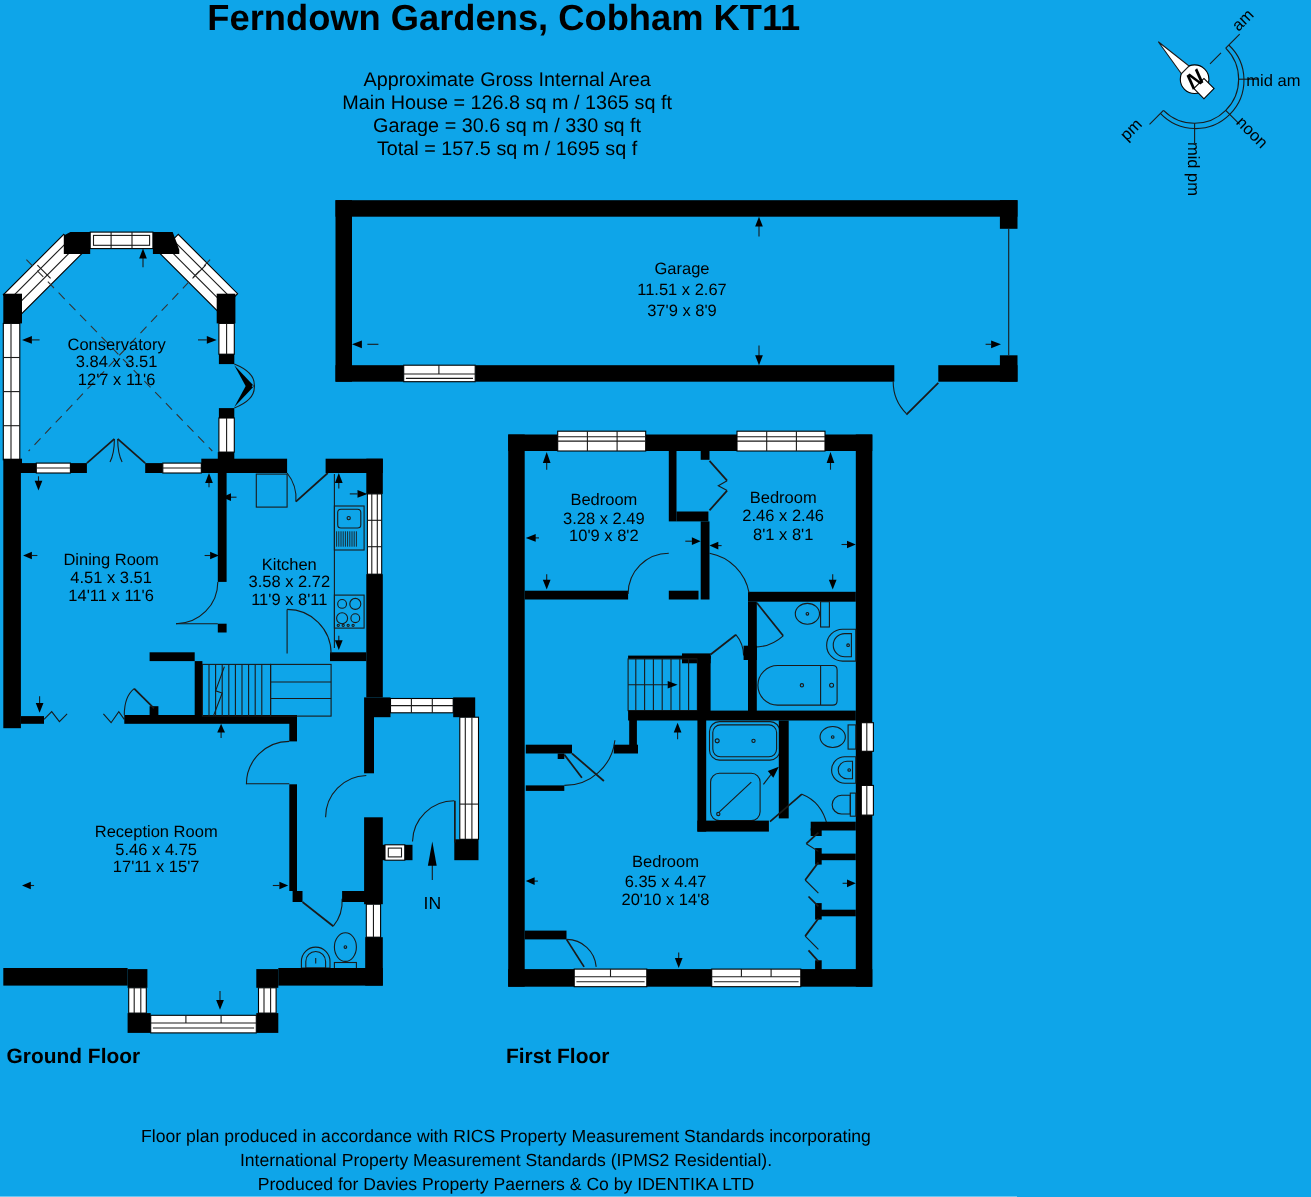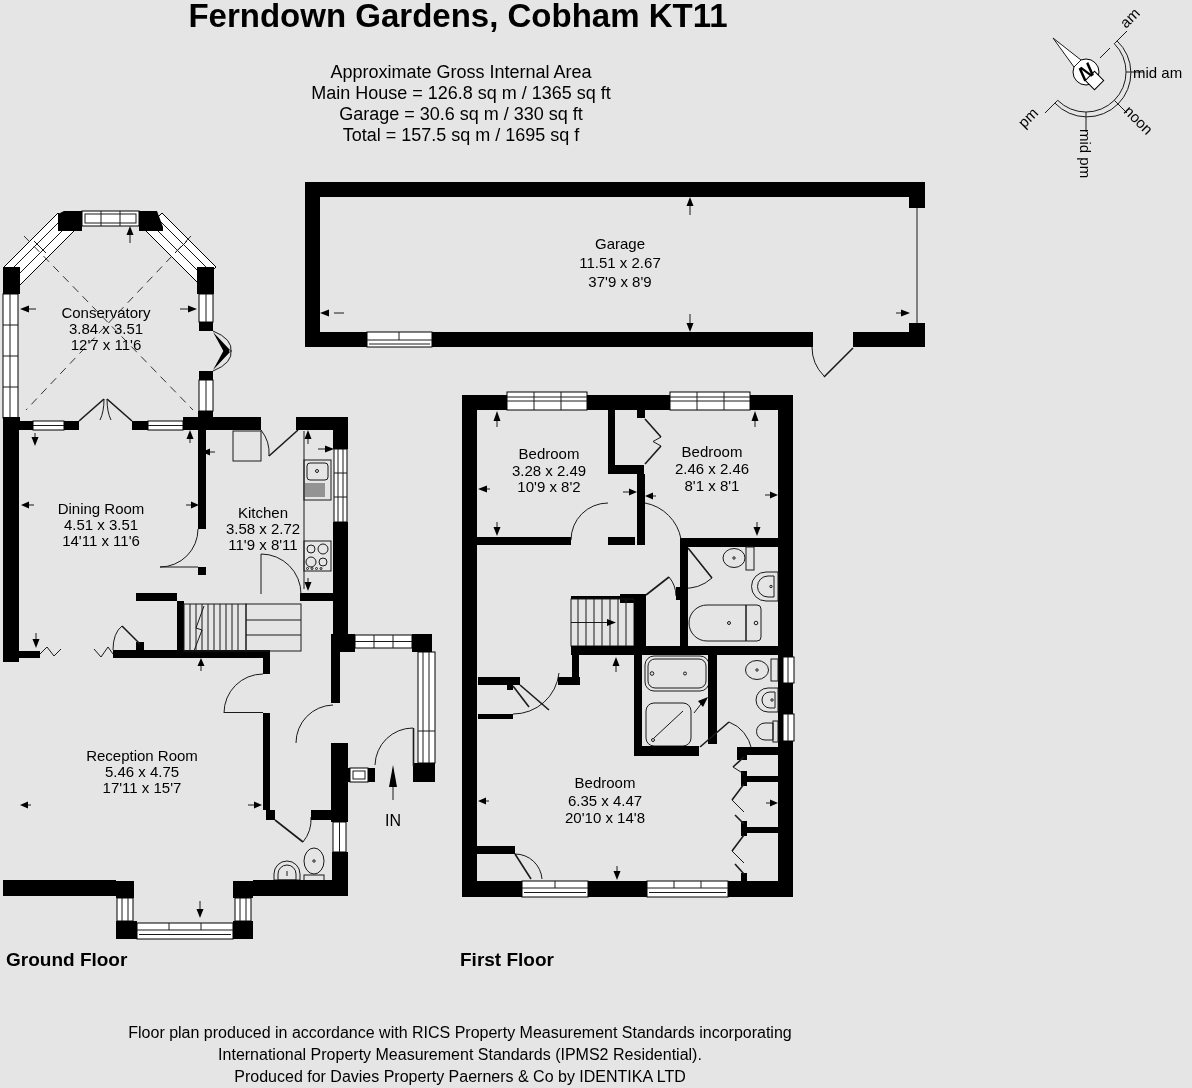--- a/index.html
+++ b/index.html
@@ -1,16 +1,16 @@
 <!DOCTYPE html>
 <html><head>
 <meta charset="utf-8">
 <style>
 html,body{margin:0;padding:0;background:#fff;}
-#page{position:relative;width:1192px;height:1088px;background:#e5e5e5;overflow:hidden;
+#page{position:relative;width:1192px;height:1088px;background:#0ea5e9;overflow:hidden;
 font-family:"Liberation Sans",sans-serif;}
 svg{position:absolute;left:0;top:0;}
 text{font-family:"Liberation Sans",sans-serif;fill:#000;}
 .rl{font-size:15px;}
 .t{stroke:#1a1a1a;stroke-width:1;fill:none;}
 .w{stroke:#000;stroke-width:1;fill:#fff;}
 .b{fill:#000;stroke:none;}
 .d{stroke:#1a1a1a;stroke-width:1.6;fill:none;}
 .a{stroke:#1a1a1a;stroke-width:1;fill:none;}
 </style>

